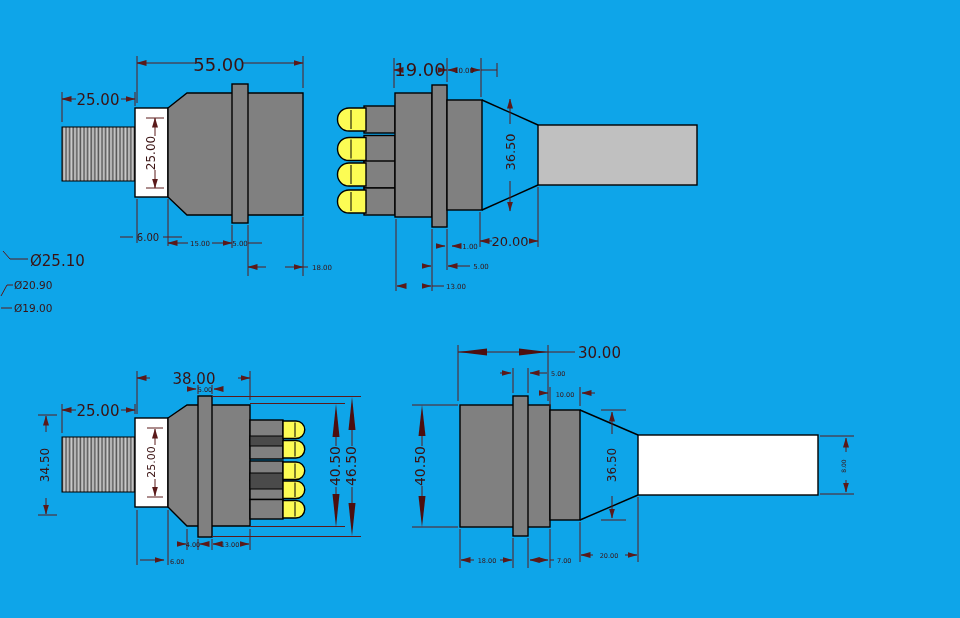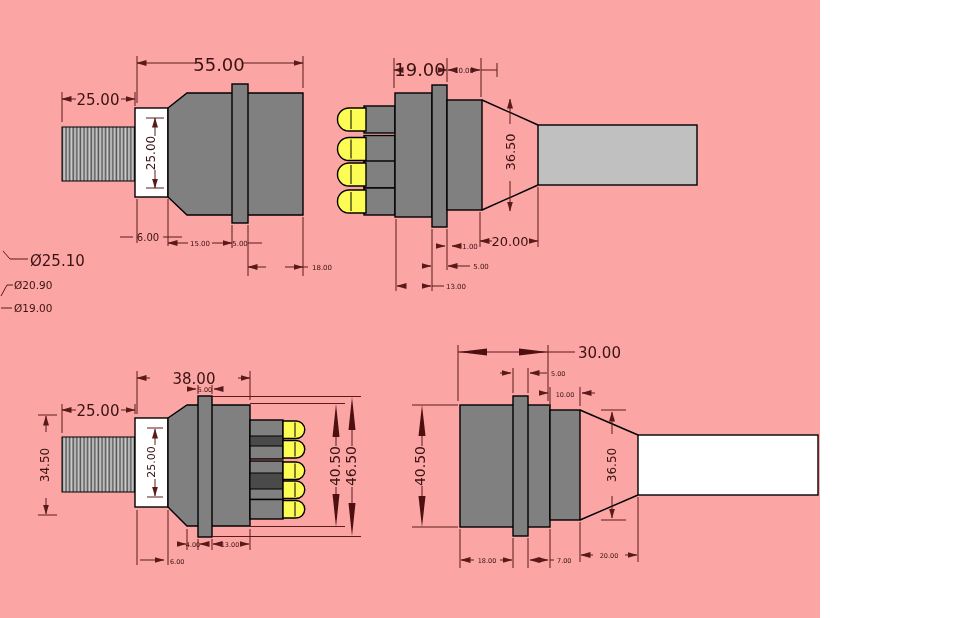--- a/index.html
+++ b/index.html
@@ -1,16 +1,16 @@
 <!DOCTYPE html>
 <html><head>
 <meta charset="utf-8">
 <style>
   html,body{margin:0;padding:0;background:#fff;}
-  .canvas{position:relative;width:820px;height:618px;background:#fca5a5;overflow:hidden;
+  .canvas{position:relative;width:960px;height:618px;background:#0ea5e9;overflow:hidden;
           font-family:"DejaVu Sans",sans-serif;}
   svg{position:absolute;left:0;top:0;}
   .e{stroke:#000;stroke-width:1.4;}
   .thin{stroke:#000;stroke-width:1;}
   .d{stroke:#5a1a1a;stroke-width:1;fill:none;}
   .dt{fill:#3a1212;font-family:"DejaVu Sans",sans-serif;}
   .spear{fill:#4d0f0f;stroke:none;}
 </style>
 </head>
 <body>

